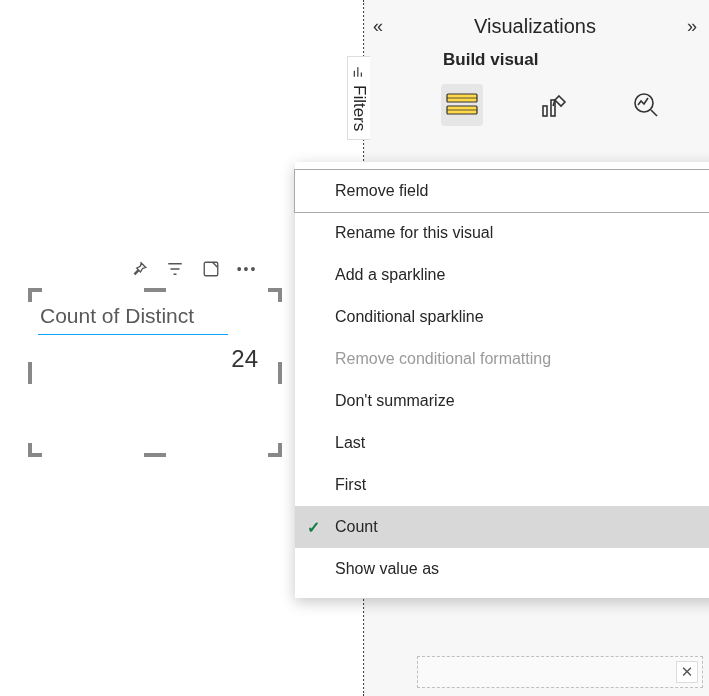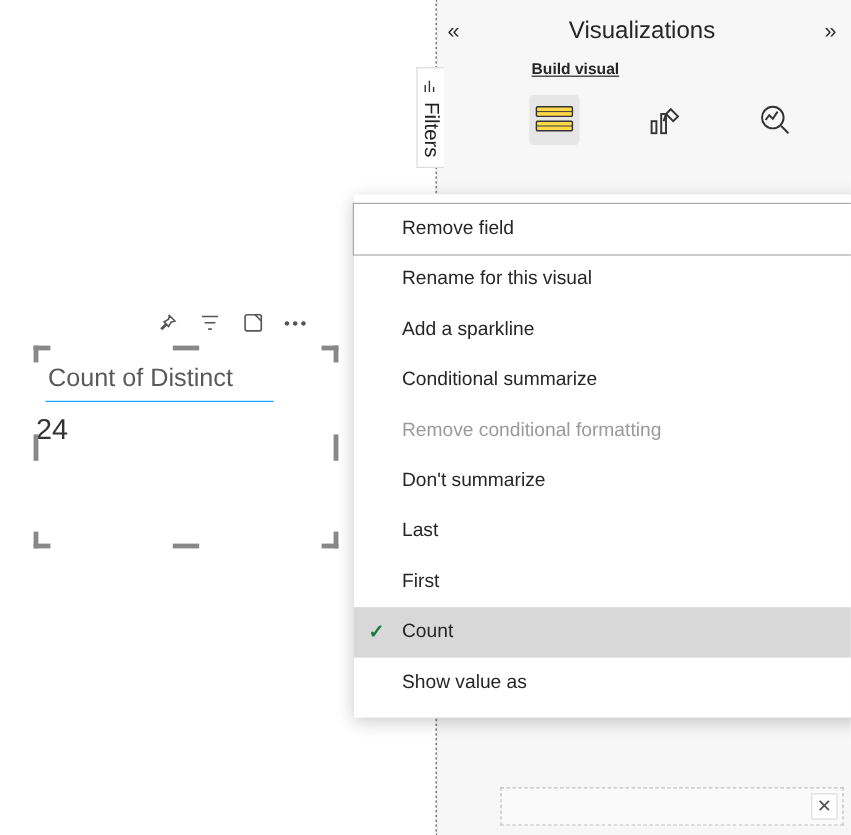--- a/index.html
+++ b/index.html
@@ -34,21 +34,21 @@
 .handle.tl { left: -2px; top: -2px; border-left: 4px solid #888; border-top: 4px solid #888; }
 .handle.tr { right: -2px; top: -2px; border-right: 4px solid #888; border-top: 4px solid #888; }
 .handle.bl { left: -2px; bottom: -2px; border-left: 4px solid #888; border-bottom: 4px solid #888; }
 .handle.br { right: -2px; bottom: -2px; border-right: 4px solid #888; border-bottom: 4px solid #888; }
 .handle.ml { left: -2px; top: 50%; transform: translateY(-50%); height: 22px; width: 4px; background: #888; }
 .handle.mr { right: -2px; top: 50%; transform: translateY(-50%); height: 22px; width: 4px; background: #888; }
 .handle.mt { top: -2px; left: 50%; transform: translateX(-50%); width: 22px; height: 4px; background: #888; }
 .handle.mb { bottom: -2px; left: 50%; transform: translateX(-50%); width: 22px; height: 4px; background: #888; }
 .card-label { font-size: 21px; color: #595959; padding: 14px 10px 6px 10px; }
 .card-underline { width: 190px; height: 1px; background: #0da3ff; margin-left: 8px; }
-.card-value { font-size: 24px; color: #333; text-align: left; padding: 10px 22px 0 0; }
+.card-value { font-size: 24px; color: #333; text-align: right; padding: 10px 22px 0 0; }
 
 .right-pane {
   position: absolute; top: 0; right: 0; width: 345px; height: 696px;
   background: #f7f7f7;
   border-left: 1px solid #ededed;
 }
 .filters-tab {
   position: absolute; left: -18px; top: 56px;
   writing-mode: vertical-lr;
   background: #fff;
@@ -60,21 +60,21 @@
   display: flex;
   align-items: center;
   gap: 6px;
 }
 .pane-header {
   display: flex; align-items: center; justify-content: space-between;
   padding: 8px 12px 0 8px;
   height: 44px;
 }
 .pane-title { font-size: 20px; font-weight: 400; color: #262626; }
-.subheader { padding: 6px 0 0 78px; font-size: 13px; font-weight: 600; color: #262626; text-decoration: underline; }
+.subheader { padding: 6px 0 0 78px; font-size: 17px; font-weight: 600; color: #262626; }
 .modes { display: flex; gap: 50px; padding: 14px 0 0 76px; align-items: center; }
 .mode { width: 42px; height: 42px; display: flex; align-items: center; justify-content: center; border-radius: 4px; }
 .mode.sel { background: #e6e6e6; }
 
 .viz-strip { position: absolute; right: 4px; top: 180px; width: 38px; display: flex; flex-direction: column; gap: 14px; align-items: center; }
 .viz-icon { width: 28px; height: 28px; display: flex; align-items: center; justify-content: center; opacity: 0.85; }
 
 .drop-area { position: absolute; right: 6px; bottom: 8px; width: 286px; height: 32px; border: 1px dashed #bfbfbf; background: #fafafa; }
 .drop-close { position: absolute; right: 4px; top: 4px; width: 22px; height: 22px; display:flex; align-items:center; justify-content:center; color:#555; border:1px solid #ddd; font-size:15px; background:#fff; }
 
@@ -240,21 +240,21 @@
   <div class="ctx-item hover">
       <span>Remove field</span>
     </div>
   <div class="ctx-item">
       <span>Rename for this visual</span>
     </div>
   <div class="ctx-item">
       <span>Add a sparkline</span>
     </div>
   <div class="ctx-item">
-      <span>Conditional summarize</span>
+      <span>Conditional sparkline</span>
       <span class="ctx-arrow">▶</span>
     </div>
   <div class="ctx-item disabled">
       <span>Remove conditional formatting</span>
     </div>
   <div class="ctx-item">
       <span>Don't summarize</span>
     </div>
   <div class="ctx-item">
       <span>Last</span>

